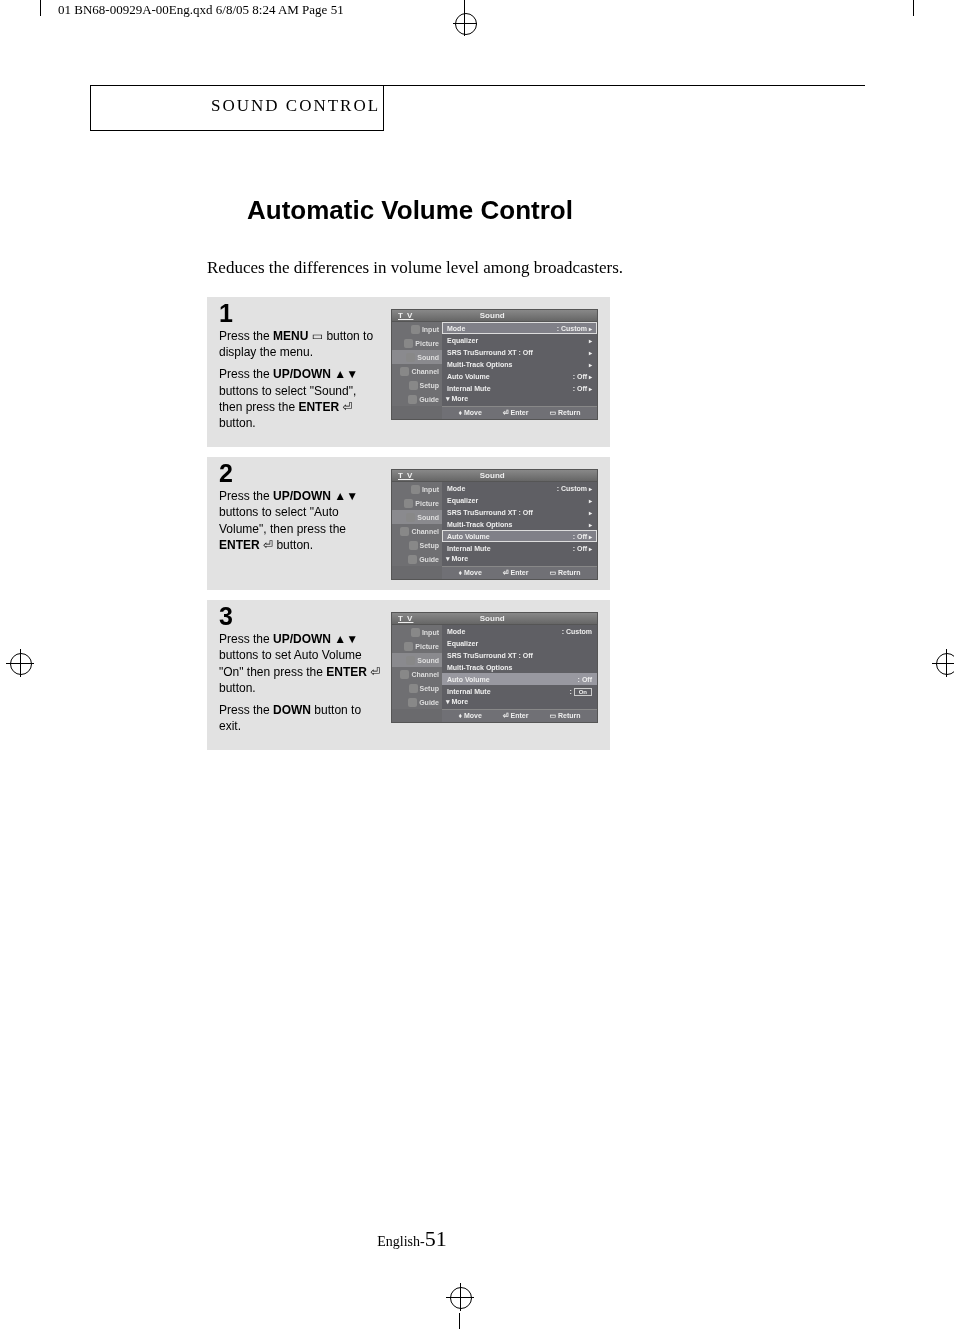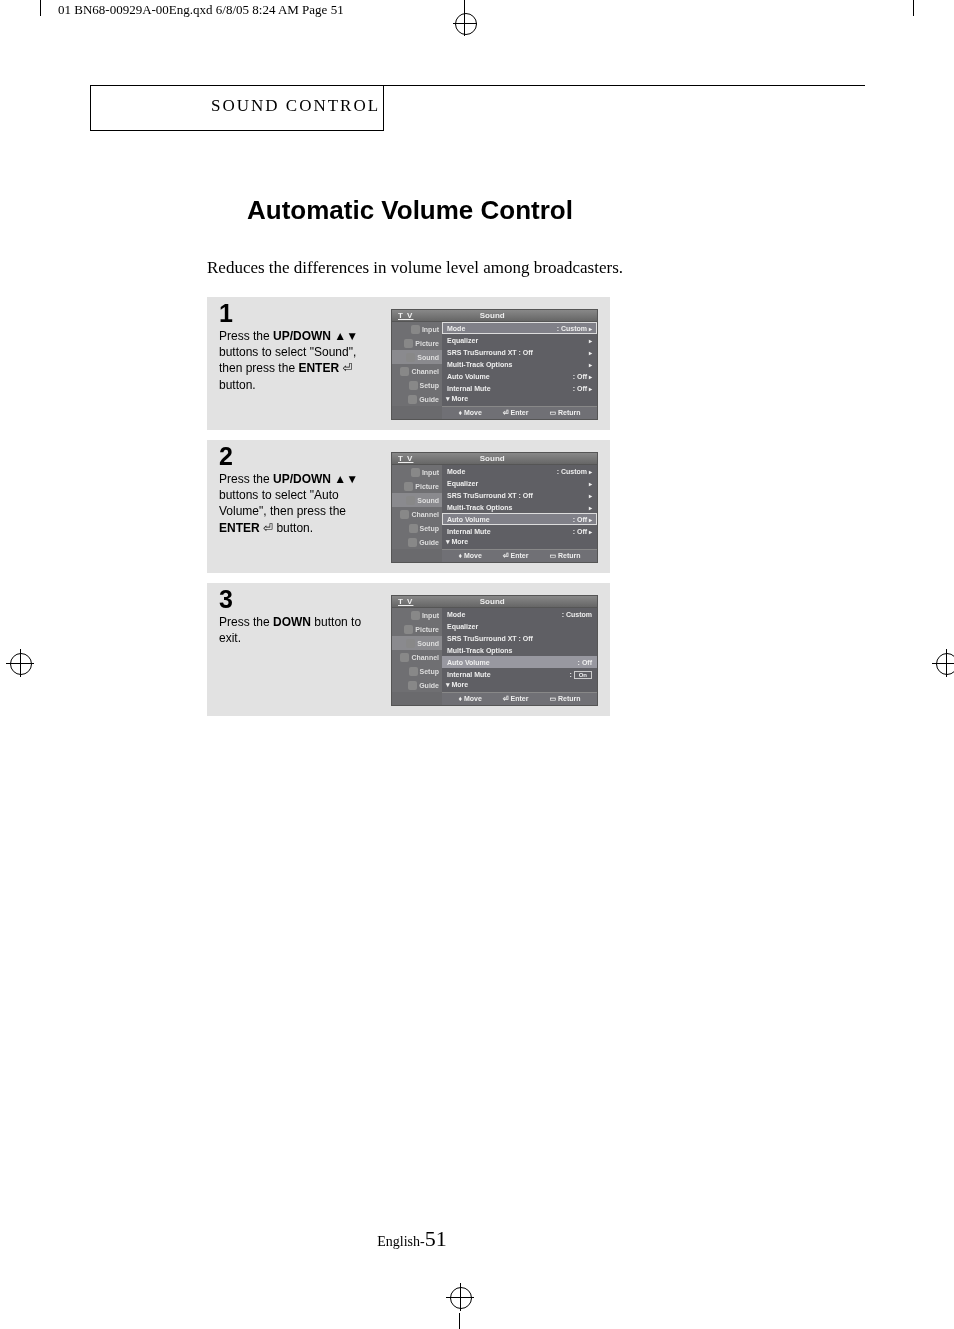--- a/index.html
+++ b/index.html
@@ -311,20 +311,21 @@
 </div>
 
 <div class="title">Automatic Volume Control</div>
 <div class="intro">Reduces the differences in volume level among broadcasters.</div>
 
 <div class="steps" id="steps-container">
     <div class="step">
       <div class="text-col">
         <div class="num">1</div>
         <div class="instr">
+          <p>Press the <b>MENU</b> ▭ button to display the menu.</p>
           <p>Press the <b>UP/DOWN</b> ▲▼ buttons to select "Sound", then press the <b>ENTER</b> ⏎ button.</p>
         </div>
       </div>
       <div class="tv-panel">
         <div class="tv-header">
           <span class="tv-label">T V</span>
           <span>Sound</span>
           <span style="width:20px"></span>
         </div>
         <div class="tv-body">
@@ -461,20 +462,21 @@
           <span>♦ Move</span>
           <span>⏎ Enter</span>
           <span>▭ Return</span>
         </div>
       </div>
     </div>
     <div class="step">
       <div class="text-col">
         <div class="num">3</div>
         <div class="instr">
+          <p>Press the <b>UP/DOWN</b> ▲▼ buttons  to set Auto Volume "On" then press the <b>ENTER</b> ⏎ button.</p>
           <p>Press the <b>DOWN</b> button to exit.</p>
         </div>
       </div>
       <div class="tv-panel">
         <div class="tv-header">
           <span class="tv-label">T V</span>
           <span>Sound</span>
           <span style="width:20px"></span>
         </div>
         <div class="tv-body">

